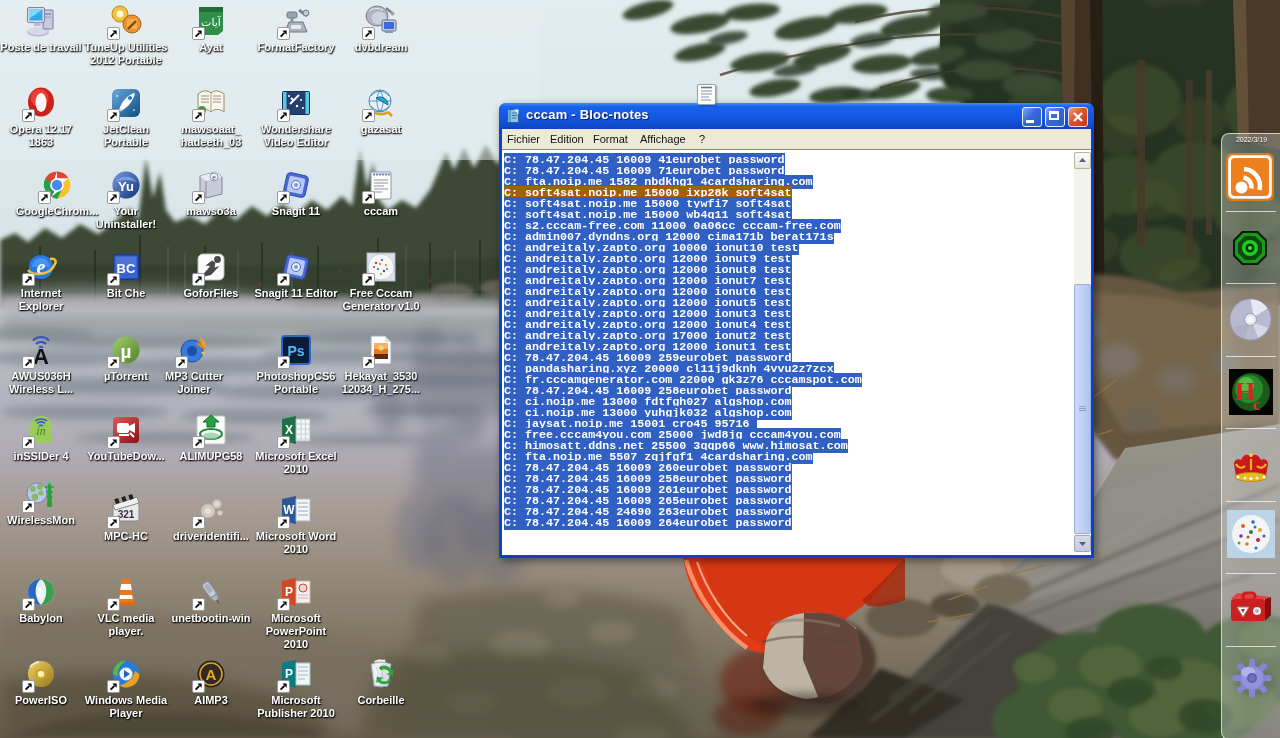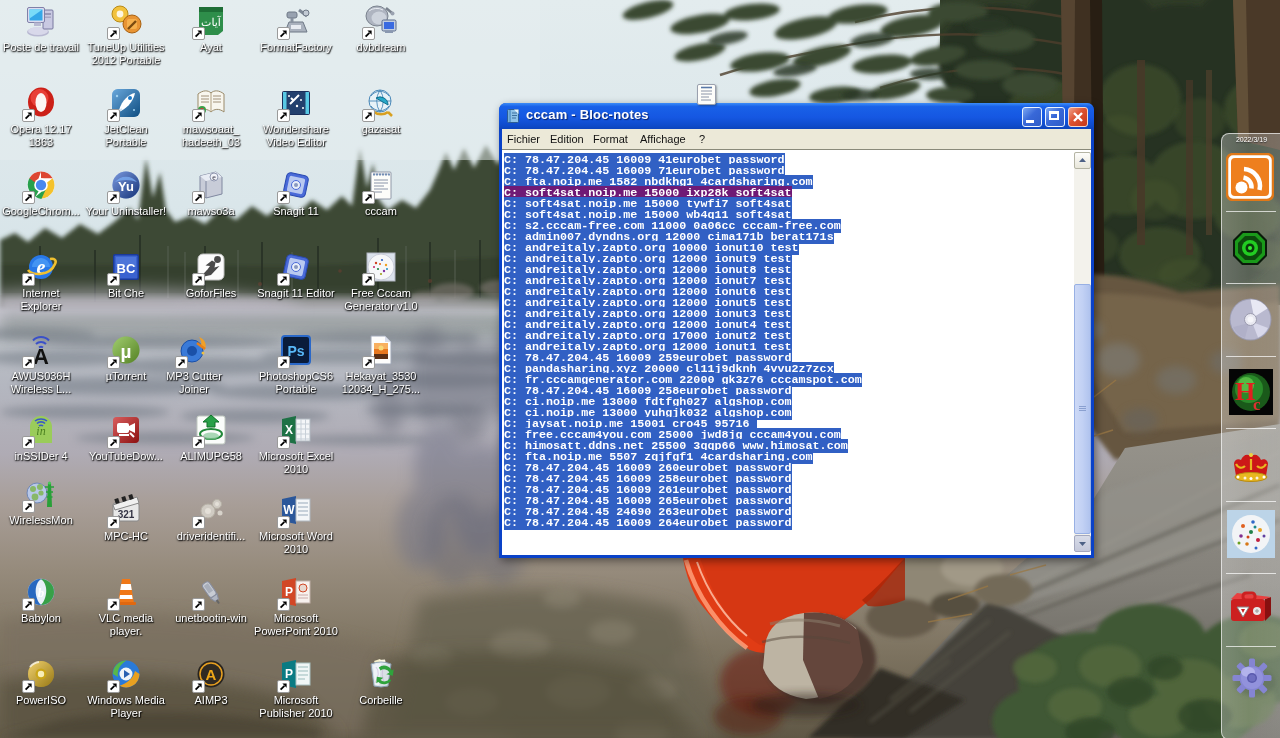--- a/index.html
+++ b/index.html
@@ -1,18 +1,18 @@
 <!DOCTYPE html>
 <html><head><meta charset="utf-8">
 <style>
 html,body{margin:0;padding:0;width:1280px;height:738px;overflow:hidden;background:#d8e2e6;font-family:"Liberation Sans",sans-serif;}
 .abs{position:absolute;}
 .icon{position:absolute;width:84px;text-align:center;}
 .icon .im{position:relative;width:34px;height:34px;margin:0 auto;}
-.icon .lb{margin-top:3px;font-size:11px;line-height:13px;color:#fff;text-shadow:0 1px 2px rgba(0,0,0,.95),1px 1px 1px rgba(0,0,0,.75);}
+.icon .lb{margin-top:3px;font-size:11px;line-height:13px;color:#fff;text-shadow:0 1px 2px rgba(0,0,0,.95),1px 1px 1px rgba(0,0,0,.75);font-weight:bold;}
 .sc{position:absolute;left:-2px;bottom:-2px;width:11px;height:11px;background:#fff;border:1px solid #9a9a9a;border-radius:2px;}
 .sc svg{position:absolute;left:0;top:0;}
 </style></head>
 <body>
 <svg id="wall" class="abs" width="1280" height="738" viewBox="0 0 1280 738" style="left:0;top:0">
 <defs>
 <linearGradient id="sky" x1="0" y1="0" x2="0" y2="1">
  <stop offset="0" stop-color="#e3ecee"></stop>
         <stop offset=".6" stop-color="#dae6ea"></stop>
         <stop offset="1" stop-color="#d2e0e5"></stop>
@@ -464,21 +464,21 @@
           <path d="M24,26 l4,4" stroke="#d8a020" stroke-width="2.5"></path>
           <path d="M10,26 c4,3 10,3 14,0" stroke="#d8a020" stroke-width="2.5" fill="none"></path>
         </svg><div class="sc">
           <svg width="11" height="11" viewBox="0 0 11 11">
             <path d="M2.6,8.6 L6.4,4.8" stroke="#000" stroke-width="1.8" fill="none"></path>
             <path d="M4.4,2.6 L8.6,2.6 L8.6,6.8 Z" fill="#000"></path>
           </svg>
         </div></div>
       <div class="lb">gazasat</div>
     </div>
-    <div class="icon" style="left:-1px;top:168px;">
+    <div class="icon" style="left:-1px;top:168px;padding-left:16px;">
       <div class="im"><svg width="34" height="34" viewBox="0 0 34 34">
           <circle cx="17" cy="17" r="13.5" fill="#fff"></circle>
           <path d="M17,3.5 a13.5,13.5 0 0 1 11.7,6.75 L17,10.25 Z M17,3.5 a13.5,13.5 0 0 0 -11.7,6.75 l5.85,10.1 Z" fill="#dd4632"></path>
           <path d="M5.3,10.25 a13.5,13.5 0 0 0 6.1,18.4 l5.8,-10 Z" fill="#28a04c"></path>
           <path d="M28.7,10.25 a13.5,13.5 0 0 1 -11.3,20.25 l-0.4,-11.6 Z" fill="#f4c22c"></path>
           <path d="M11.4,28.65 a13.5,13.5 0 0 0 6,2.35 l5.3,-11.5 Z" fill="#28a04c"></path>
           <circle cx="17" cy="17" r="6.8" fill="#fff"></circle>
           <circle cx="17" cy="17" r="5.2" fill="#4888f0"></circle>
         </svg><div class="sc">
           <svg width="11" height="11" viewBox="0 0 11 11">
@@ -1008,21 +1008,21 @@
   <span style="position:absolute;left:5px;top:4px;">Fichier</span>
   <span style="position:absolute;left:48px;top:4px;">Edition</span>
   <span style="position:absolute;left:91px;top:4px;">Format</span>
   <span style="position:absolute;left:138px;top:4px;">Affichage</span>
   <span style="position:absolute;left:197px;top:4px;">?</span>
  </div>
  <div class="abs" style="left:3px;top:46px;width:589px;height:406px;background:#fff;border-top:1px solid #8a8a7a;box-sizing:border-box;overflow:hidden;">
   <pre id="txt" style="margin:0;position:absolute;left:2px;top:5px;font-family:'Liberation Mono',monospace;font-size:11.7px;line-height:11px;color:#fff;font-weight:bold;"><span style="background:#3160c4">C: 78.47.204.45 16009 41eurobet password</span>
 <span style="background:#3160c4">C: 78.47.204.45 16009 71eurobet password</span>
 <span style="background:#3160c4">C: fta.noip.me 1582 nbdkhg1 4cardsharing.com</span>
-<span style="background:#701a75">C: soft4sat.noip.me 15000 ixp28k soft4sat</span>
+<span style="background:#a16207">C: soft4sat.noip.me 15000 ixp28k soft4sat</span>
 <span style="background:#3160c4">C: soft4sat.noip.me 15000 tywfi7 soft4sat</span>
 <span style="background:#3160c4">C: soft4sat.noip.me 15000 wb4q11 soft4sat</span>
 <span style="background:#3160c4">C: s2.cccam-free.com 11000 0a06cc cccam-free.com</span>
 <span style="background:#3160c4">C: admin007.dyndns.org 12000 cima171b berat171s</span>
 <span style="background:#3160c4">C: andreitaly.zapto.org 10000 ionut10 test</span>
 <span style="background:#3160c4">C: andreitaly.zapto.org 12000 ionut9 test</span>
 <span style="background:#3160c4">C: andreitaly.zapto.org 12000 ionut8 test</span>
 <span style="background:#3160c4">C: andreitaly.zapto.org 12000 ionut7 test</span>
 <span style="background:#3160c4">C: andreitaly.zapto.org 12000 ionut6 test</span>
 <span style="background:#3160c4">C: andreitaly.zapto.org 12000 ionut5 test</span>

